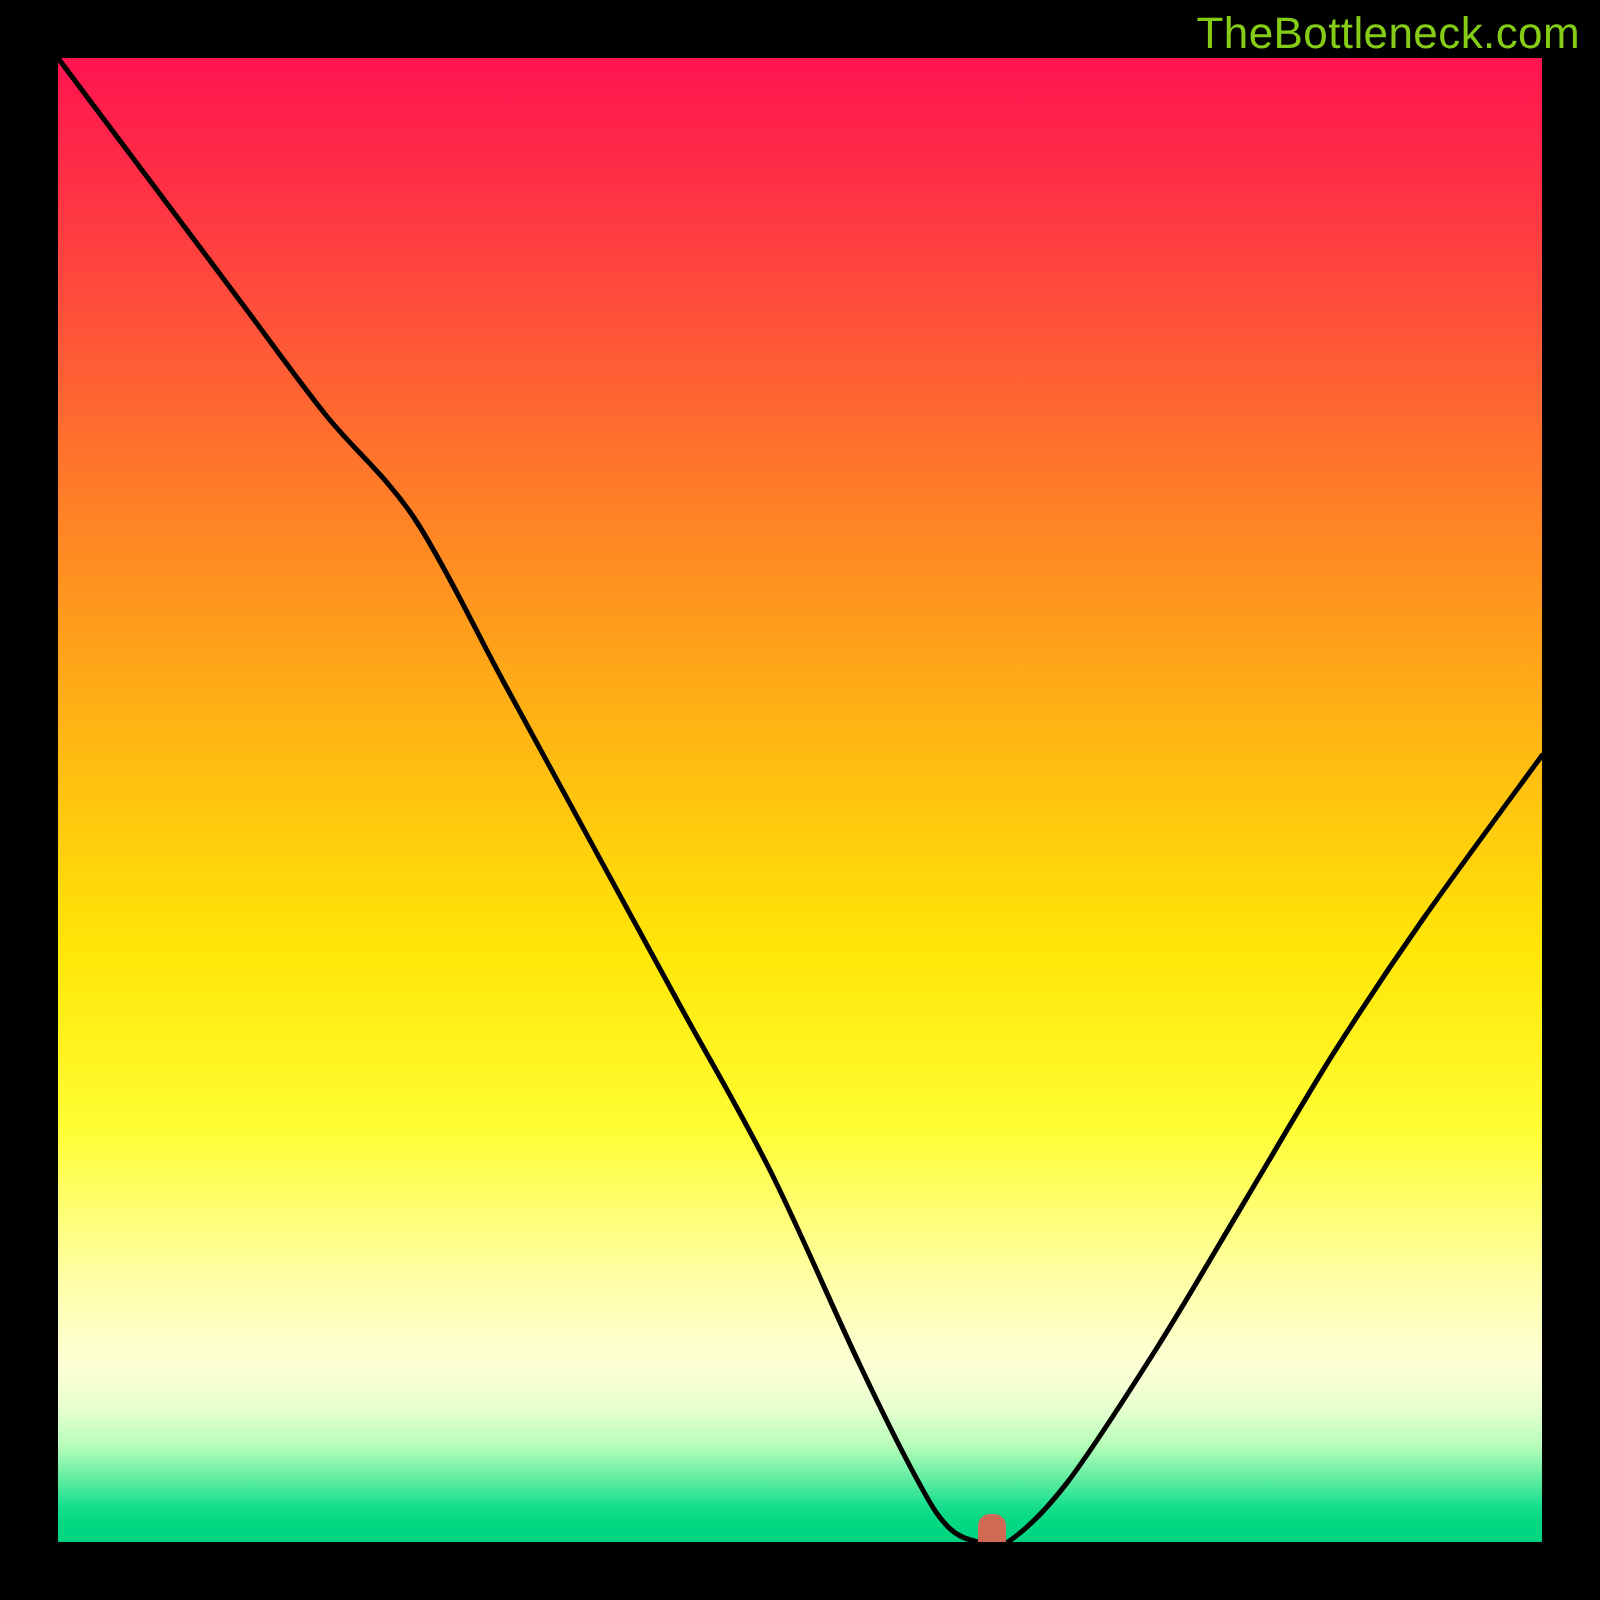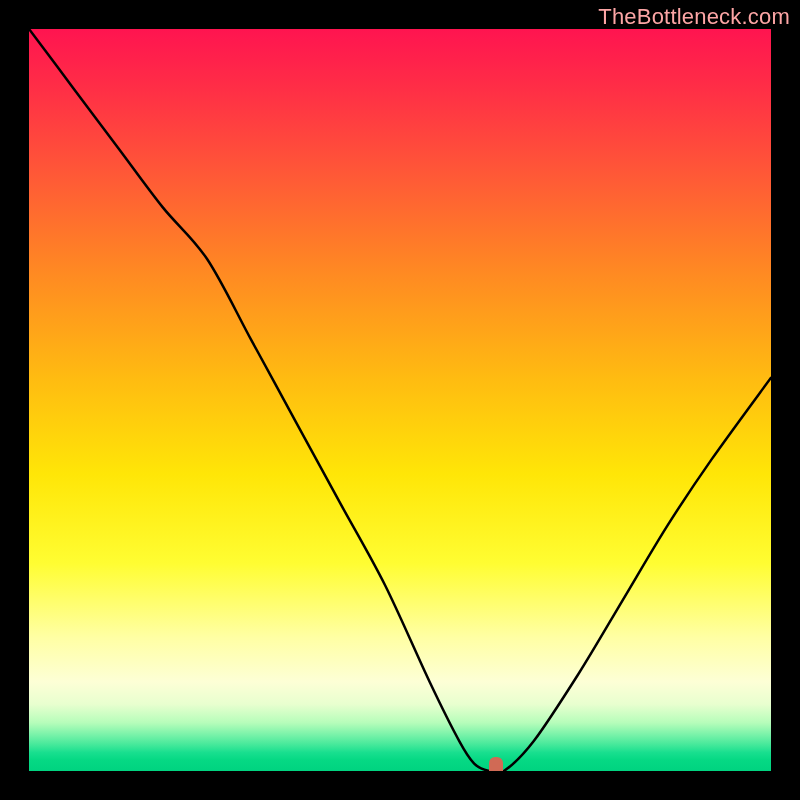--- a/index.html
+++ b/index.html
@@ -14,21 +14,21 @@
   .frame {
     position: relative;
     width: 800px;
     height: 800px;
     background: #000;
   }
   .watermark {
     position: absolute;
     top: 4px;
     right: 10px;
-    color: #fca5a5;
+    color: #84cc16;
     font-size: 22px;
     font-weight: 400;
     letter-spacing: 0.2px;
     z-index: 10;
     margin-left: 13px;
   }
   .plot-area {
     position: absolute;
     left: 29px;
     top: 29px;

